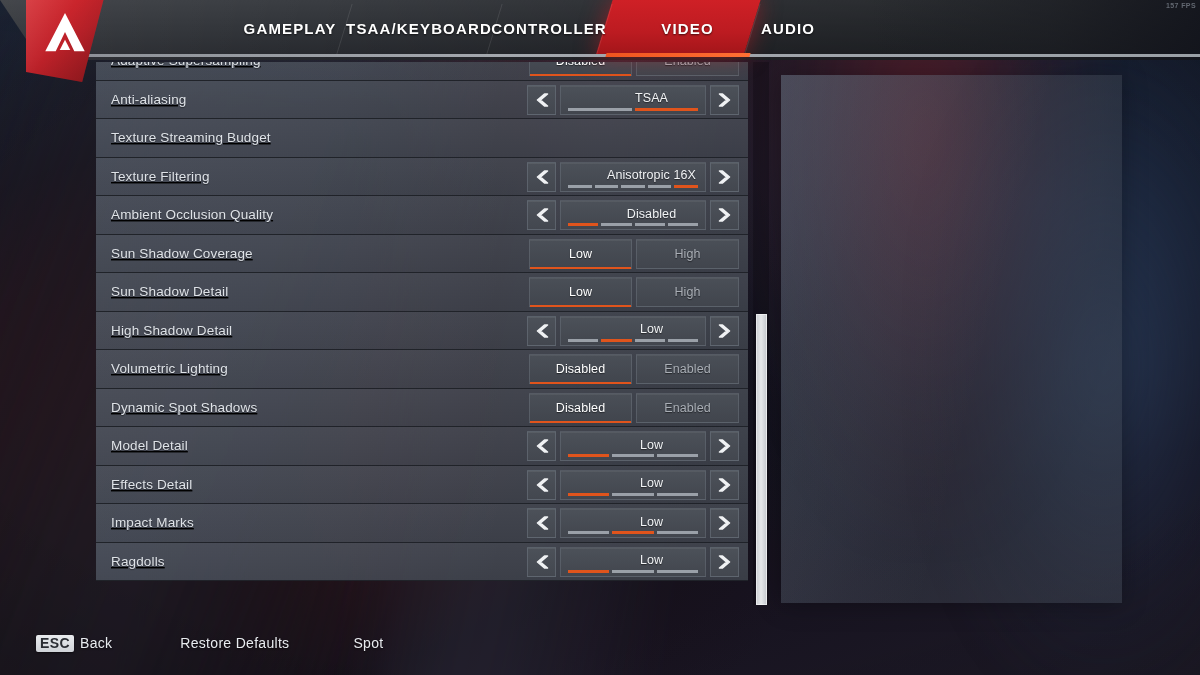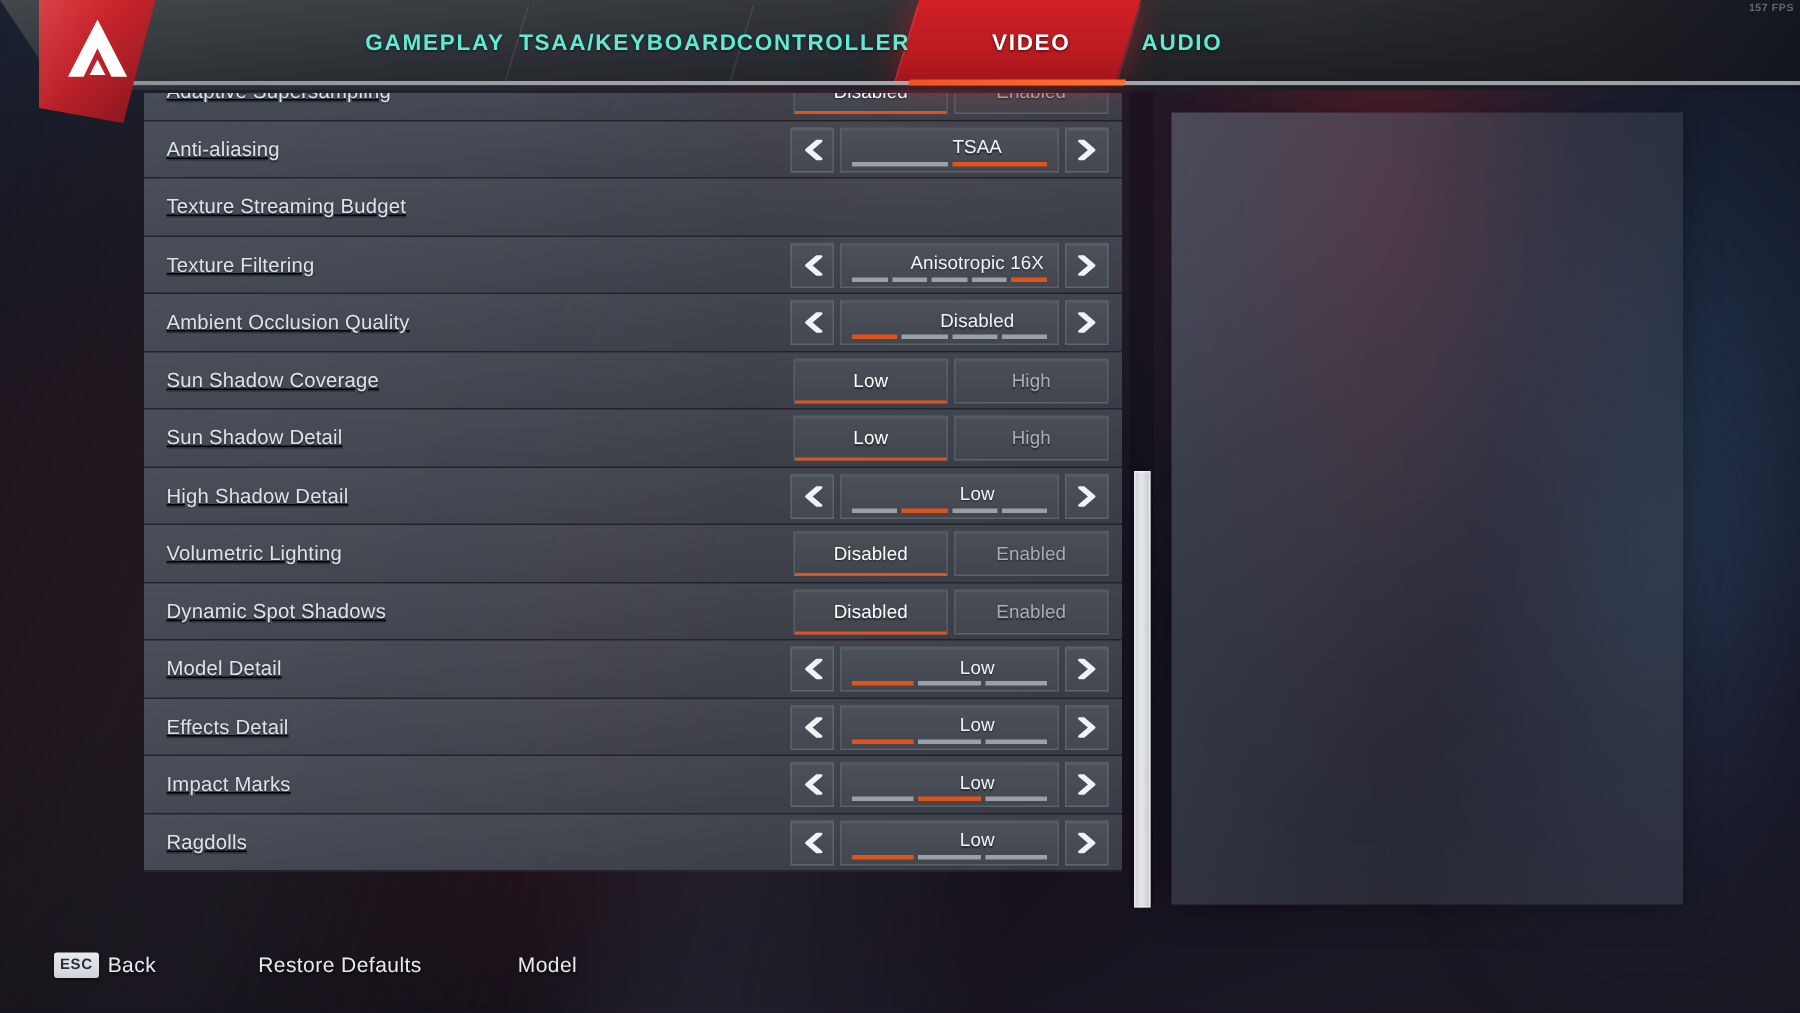--- a/index.html
+++ b/index.html
@@ -96,21 +96,21 @@
     position:absolute; top:0; height:56px;
     display:flex; align-items:center; justify-content:center;
   }
   .tab-skew {
     position:absolute; inset:0;
     transform:skewX(-17deg);
   }
   .tab-label {
     position:relative; z-index:3;
     font-size:15px; letter-spacing:1.15px; font-weight:700;
-    color:#5eead4; text-shadow:0 1px 2px rgba(0,0,0,.65);
+    color:#ffffff; text-shadow:0 1px 2px rgba(0,0,0,.65);
     white-space:nowrap;
   }
   .tab.active .tab-label { color:#ffffff;margin-left:19px; }
   .tab.active .tab-skew {
     background:linear-gradient(180deg,#cf2026 0%, #bc1b21 58%, #a11519 100%);
     box-shadow:0 0 22px rgba(200,30,36,.55);
   }
   .tab.active::after {
     content:""; position:absolute; left:2px; right:2px; bottom:-1px; height:4px;
     background:linear-gradient(90deg,#f0541f,#ff7034);
@@ -231,21 +231,21 @@
   #footer { position:absolute; left:0; bottom:0; width:1200px; height:64px; z-index:20;
             display:flex; align-items:center; }
   .foot-item { display:flex; align-items:center; margin-left:0; }
   #foot-back { margin-left:36px; }
   #foot-restore { margin-left:68px; }
   #foot-apply { margin-left:64px; }
   .esc-key {
     display:inline-flex; align-items:center; justify-content:center;
     min-width:27px; height:17px; padding:0 4px;
     background:linear-gradient(180deg,#e9ebee 0%, #cfd3d8 100%);
-    color:#2a2d33; font-size:10px; font-weight:700; letter-spacing:.4px;
+    color:#2a2d33; font-size:14px; font-weight:700; letter-spacing:.4px;
     border-radius:2px; margin-right:6px;
     box-shadow:0 1px 2px rgba(0,0,0,.5);
   }
   .foot-text {
     font-size:14px; color:#e8ebef; letter-spacing:.3px;
     text-shadow:0 1px 2px rgba(0,0,0,.6);
   }
 </style>
 </head>
 <body>
@@ -591,15 +591,15 @@
 
 <div id="footer">
   <div class="foot-item" id="foot-back">
     <span class="esc-key">ESC</span>
     <span class="foot-text">Back</span>
   </div>
   <div class="foot-item" id="foot-restore">
     <span class="foot-text">Restore Defaults</span>
   </div>
   <div class="foot-item" id="foot-apply">
-    <span class="foot-text">Model</span>
+    <span class="foot-text">Spot</span>
   </div>
 </div>
 
 </body></html>

